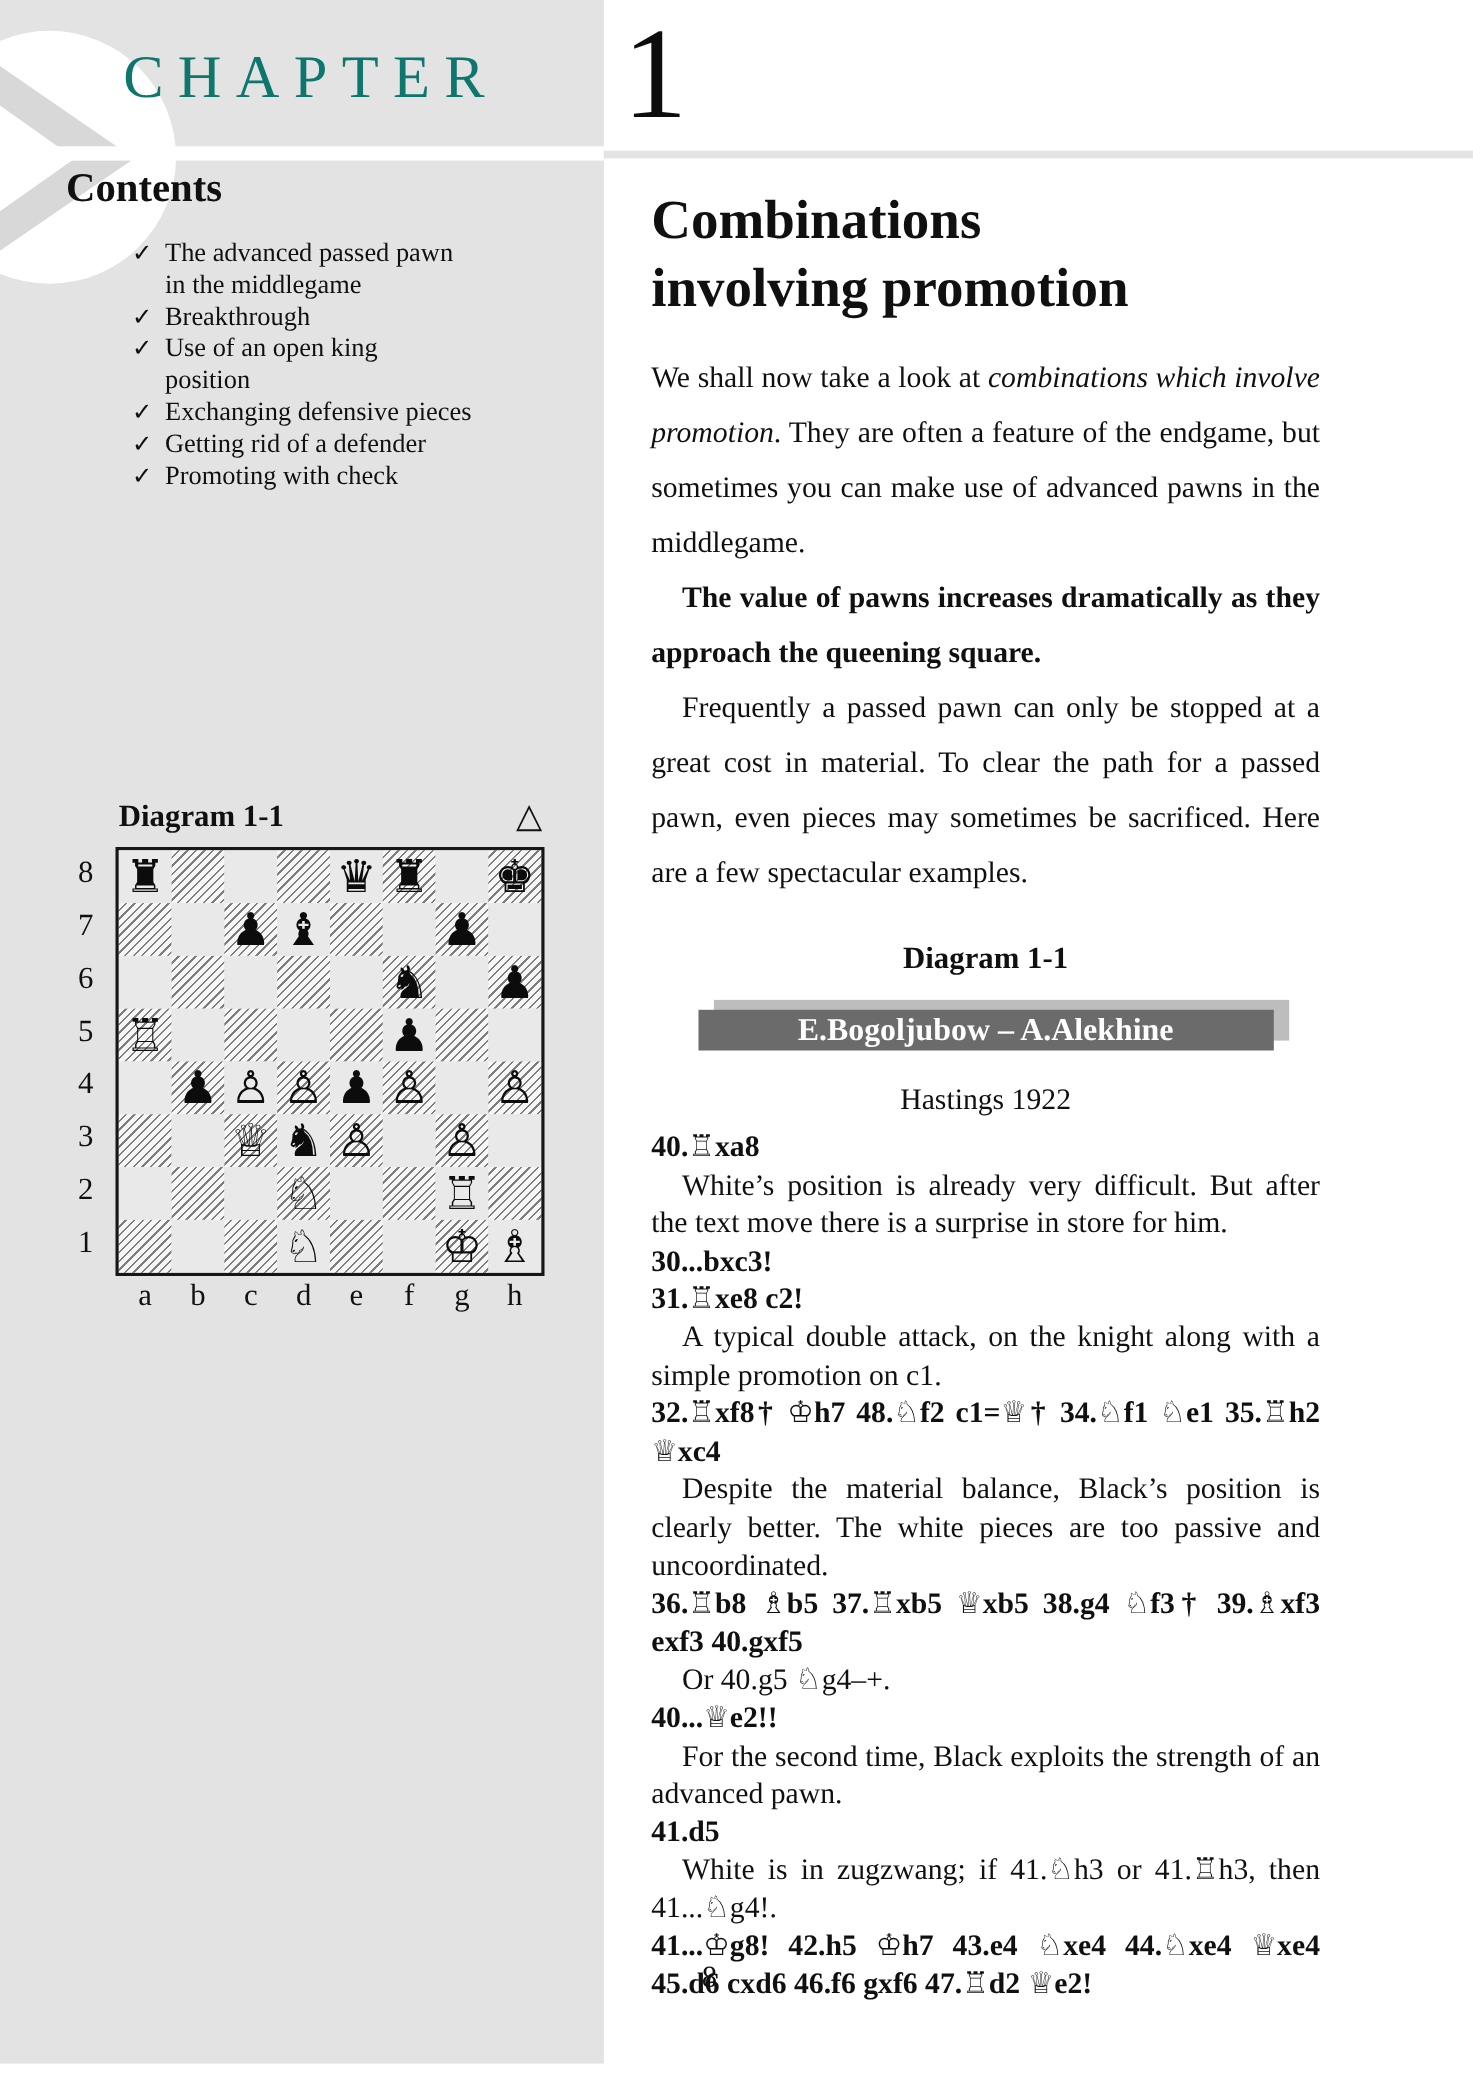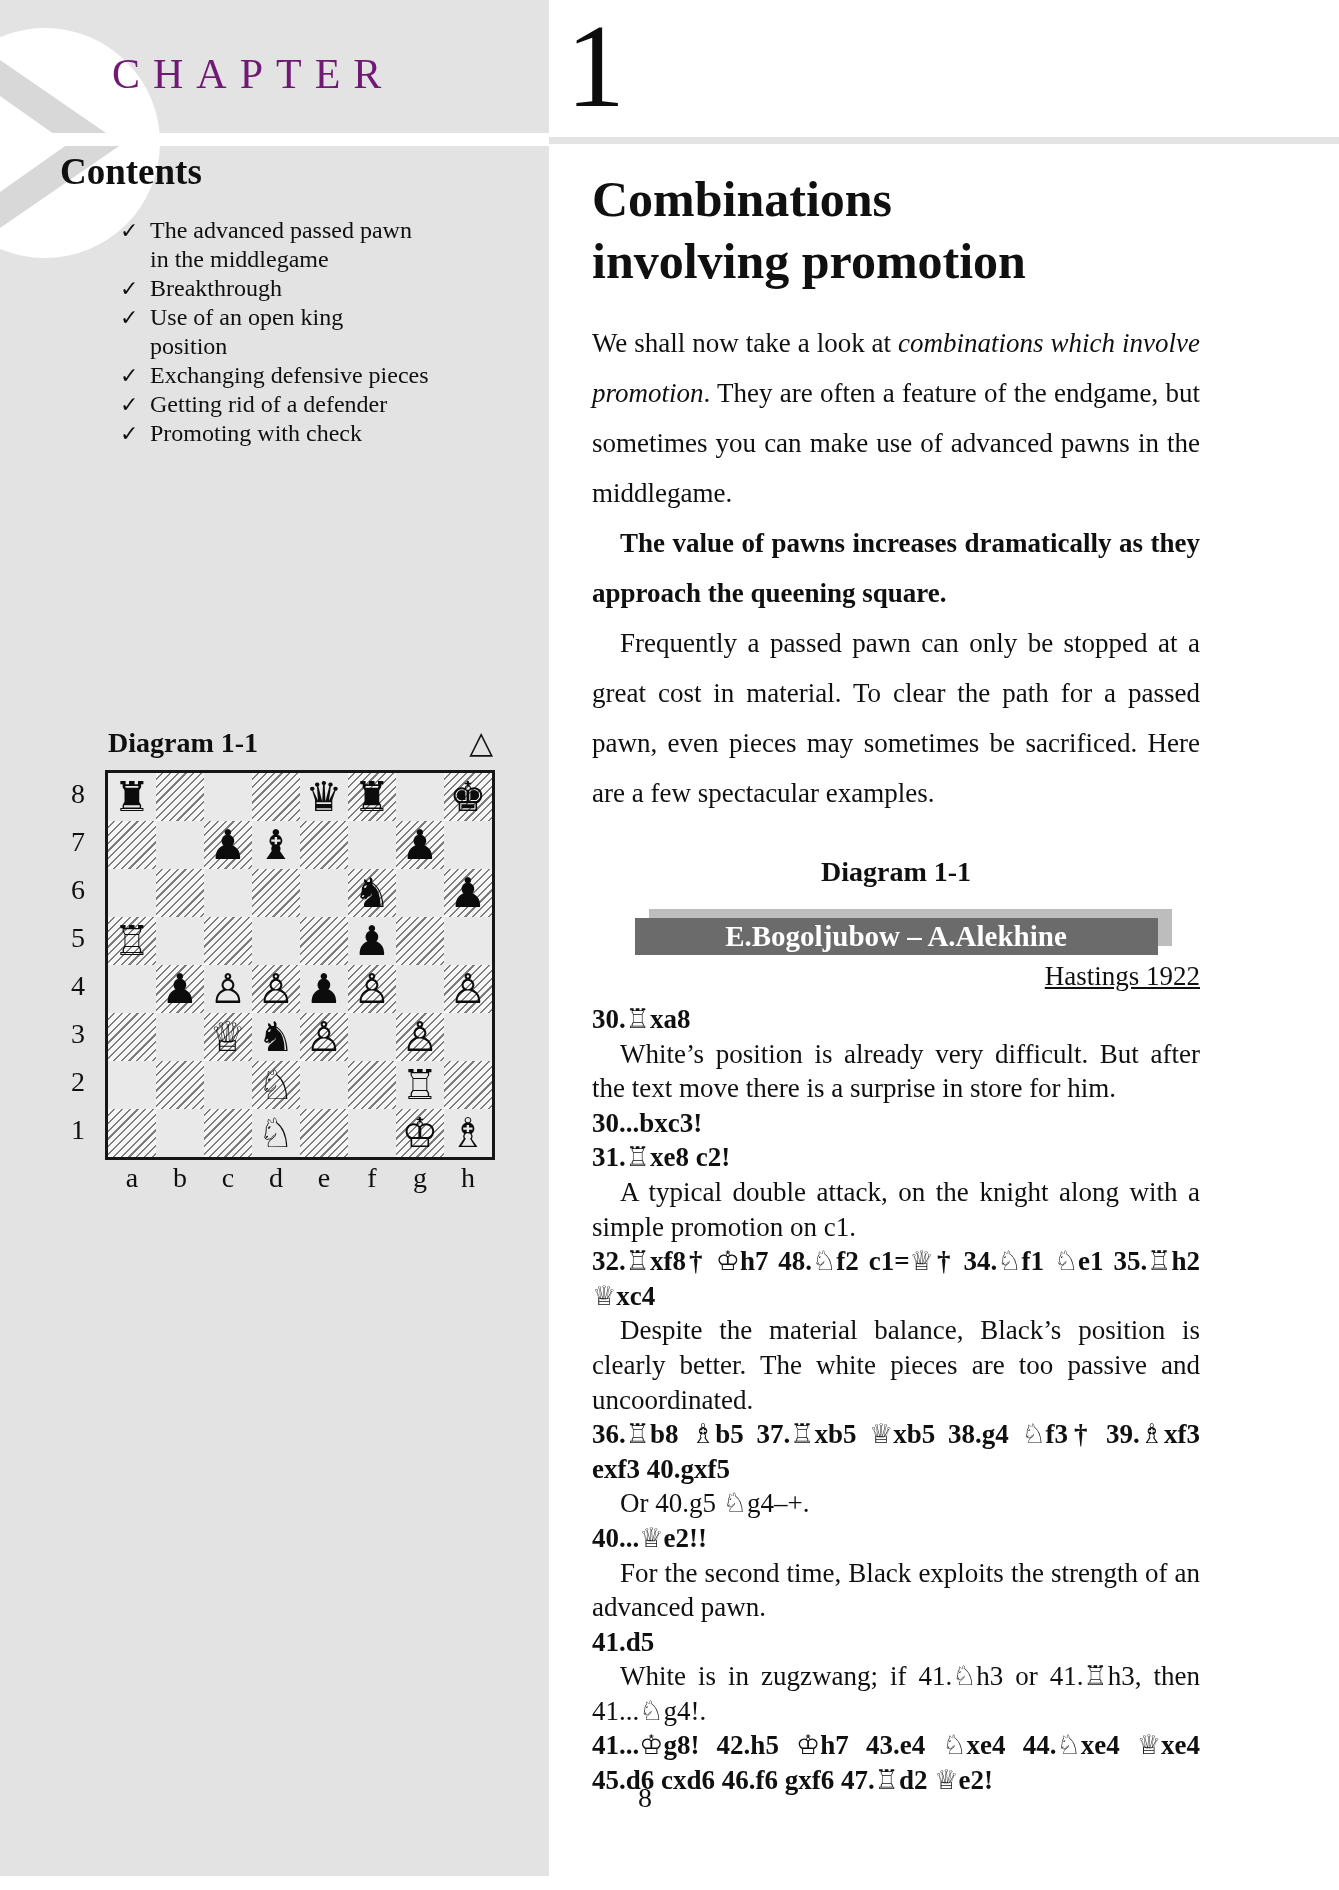--- a/index.html
+++ b/index.html
@@ -8,22 +8,22 @@
 
   
   .sidebar { position:absolute; left:0; top:0; width:549px; height:1876px;
              background:var(--sidebar-bg,#e3e3e3); overflow:hidden; }
   .chevron-circle { position:absolute; left:-70px; top:28px; width:230px; height:230px;
                     background:#ffffff; border-radius:50%; }
   .chev-outer { position:absolute; left:0; top:60px; width:122px; height:168px;
                 background:#d8d8d8; clip-path:polygon(0 0,100% 50%,0 100%); }
   .chev-inner { position:absolute; left:0; top:96px; width:68px; height:96px;
                 background:#ffffff; clip-path:polygon(0 0,100% 50%,0 100%); }
-  .chapter-word { position:absolute; left:112px; top:50px; font-size:42px;
-                  letter-spacing:13px; color:#701a75; }
+  .chapter-word { position:absolute; left:112px; top:38px; font-size:55px;
+                  letter-spacing:13px; color:#0f766e; }
   .header-white-band { position:absolute; left:0; top:133px; width:549px; height:13px;
                        background:#ffffff; }
   .contents-title { position:absolute; left:60px; top:150px; width:360px;
                     text-align:left; font-size:37px; font-weight:bold; }
   .contents-list { position:absolute; left:120px; top:216px; width:330px;
                    list-style:none; font-size:24px; line-height:29px; }
   .contents-list li { display:flex; }
   .check { width:30px; flex:0 0 30px; font-family:"DejaVu Sans",sans-serif;
            font-size:22px; }
   .item-text { white-space:pre-line; }
@@ -61,21 +61,21 @@
   .body-par { font-size:27px; line-height:50px; text-align:justify;
               text-indent:28px; }
   .body-par.first { text-indent:0; }
   .body-par.bold { font-weight:bold; }
   .seg-italic { font-style:italic; }
   .diagram-heading { margin-top:38px; text-align:center; font-size:28px; font-weight:bold; }
   .banner { margin:30px auto 0 auto; width:523px; height:37px; line-height:37px;
             background:var(--banner-bg,#6b6b6b); color:var(--banner-text,#fff);
             text-align:center; font-size:29px; font-weight:bold;
             box-shadow:14px -9px 0 0 var(--banner-shadow,#bdbdbd); }
-  .event { margin-top:6px; text-align:right; font-size:27px;text-decoration:underline; }
+  .event { margin-top:29px; text-align:center; font-size:27px; }
   .annotations { margin-top:10px; }
   .move-line { font-size:27px; line-height:34.6px; font-weight:bold; text-align:justify; }
   .comment-line { font-size:27px; line-height:34.6px; text-align:justify; text-indent:28px; }
 
   .page-number { position:absolute; left:556px; top:1782px; width:178px;
                  text-align:center; font-size:28px; }
 </style>
 </head>
 <body>
 
@@ -267,21 +267,21 @@
 involving promotion</h1>
   <div class="intro">
       <p class="body-par first"><span>We shall now take a look at </span><span class="seg-italic">combinations which involve promotion</span><span>. They are often a feature of the endgame, but sometimes you can make use of advanced pawns in the middlegame.</span></p>
       <p class="body-par bold"><span>The value of pawns increases dramatically as they approach the queening square.</span></p>
       <p class="body-par"><span>Frequently a passed pawn can only be stopped at a great cost in material. To clear the path for a passed pawn, even pieces may sometimes be sacrificed. Here are a few spectacular examples.</span></p>
     </div>
   <div class="diagram-heading">Diagram 1-1</div>
   <div class="banner">E.Bogoljubow – A.Alekhine</div>
   <div class="event">Hastings 1922</div>
   <div class="annotations">
-      <p class="move-line">30.♖xa8</p>
+      <p class="move-line">40.♖xa8</p>
       <p class="comment-line">White’s position is already very difficult. But after the text move there is a surprise in store for him.</p>
       <p class="move-line">30...bxc3!</p>
       <p class="move-line">31.♖xe8 c2!</p>
       <p class="comment-line">A typical double attack, on the knight along with a simple promotion on c1.</p>
       <p class="move-line">32.♖xf8† ♔h7 48.♘f2 c1=♕† 34.♘f1 ♘e1 35.♖h2 ♕xc4</p>
       <p class="comment-line">Despite the material balance, Black’s position is clearly better. The white pieces are too passive and uncoordinated.</p>
       <p class="move-line">36.♖b8 ♗b5 37.♖xb5 ♕xb5 38.g4 ♘f3† 39.♗xf3 exf3 40.gxf5</p>
       <p class="comment-line">Or 40.g5 ♘g4–+.</p>
       <p class="move-line">40...♕e2!!</p>
       <p class="comment-line">For the second time, Black exploits the strength of an advanced pawn.</p>

